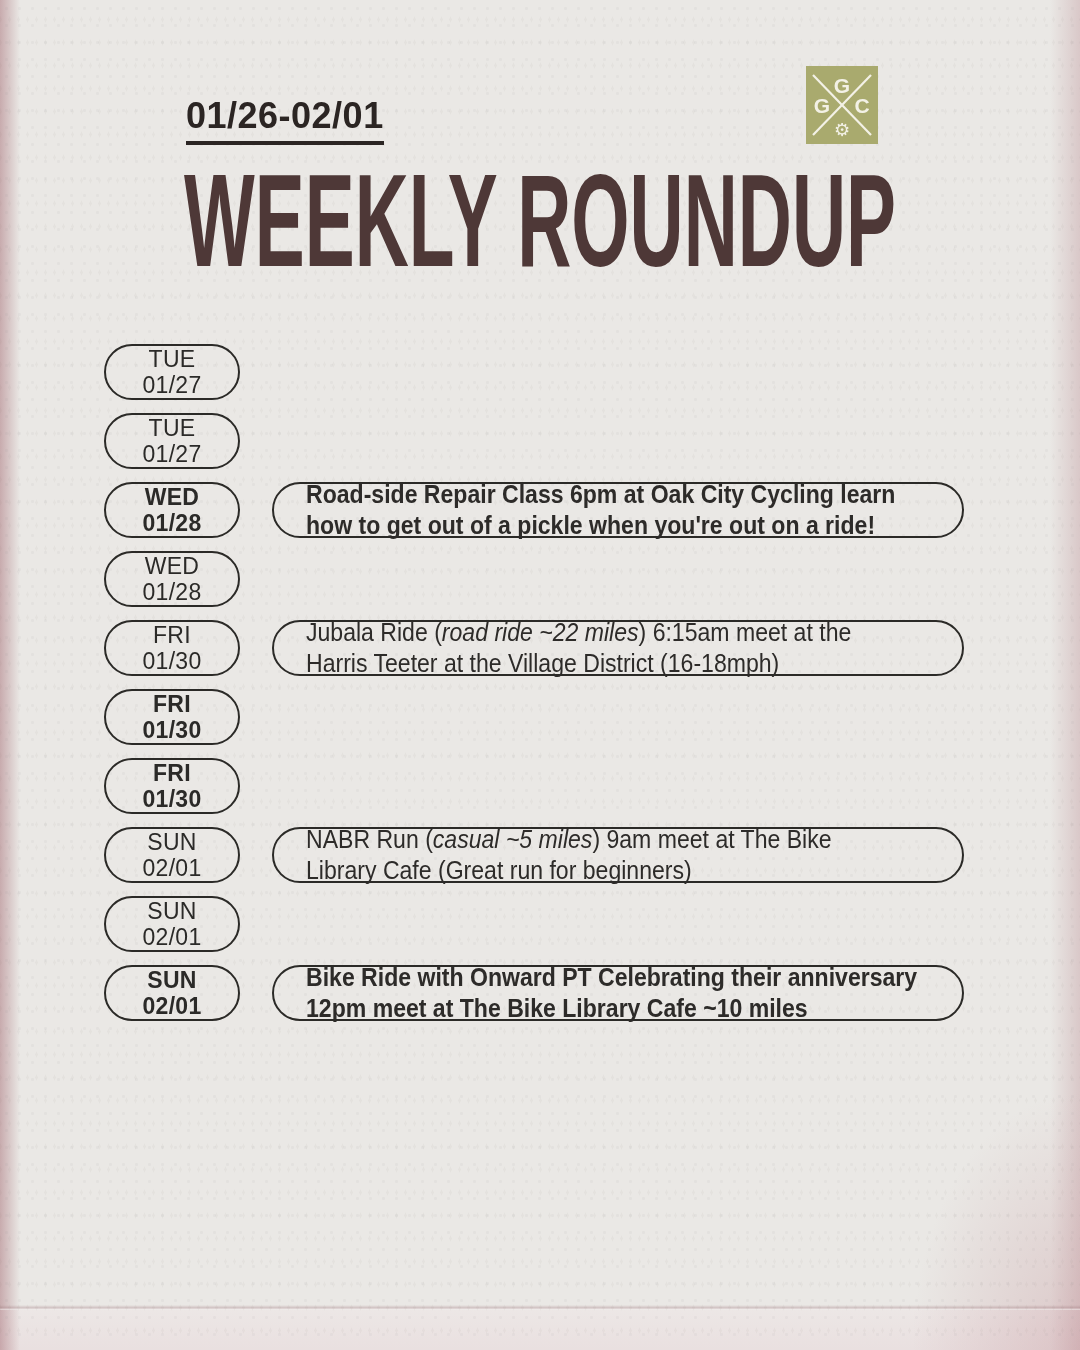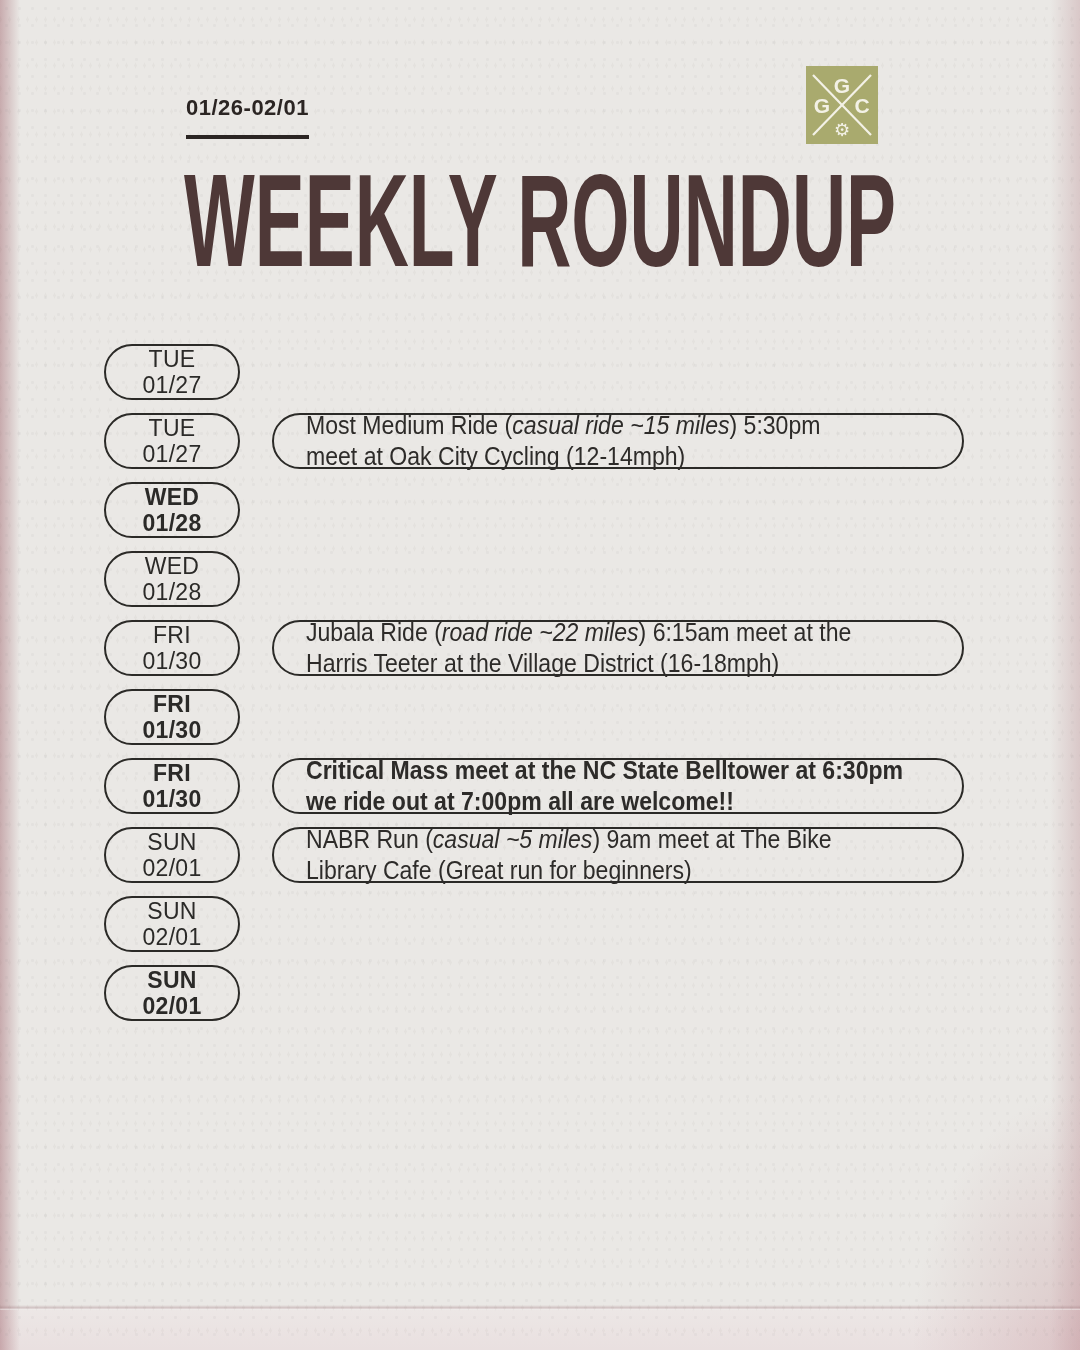--- a/index.html
+++ b/index.html
@@ -26,22 +26,22 @@
     background:radial-gradient(ellipse at bottom right, rgba(197,150,156,0.4), transparent 70%); }
   .crease { position:absolute; left:0; right:0; top:1305px; height:5px; z-index:4;
     background:linear-gradient(to bottom, rgba(0,0,0,0), rgba(163,126,131,0.35) 55%, rgba(255,255,255,0.55));
     filter:blur(0.6px); }
   .bottom-strip { position:absolute; left:0; right:0; top:1310px; bottom:0; z-index:3;
     background:linear-gradient(to bottom, rgba(238,230,230,0.55), rgba(233,221,222,0.75)); }
 
   
   .date-range {
     position:absolute; left:186px; top:95px; z-index:6;
-    font-size:22px; font-weight:bold; color:#2b2523; letter-spacing:0.5px;
-    border-bottom:4px solid #2b2523; padding-bottom:14px;
+    font-size:36px; font-weight:bold; color:#2b2523; letter-spacing:0.5px;
+    border-bottom:4px solid #2b2523; padding-bottom:4px;
   }
   .logo { position:absolute; left:806px; top:66px; z-index:6; }
   .title-svg { position:absolute; left:160px; top:166px; z-index:6; }
 
   
   .events { position:absolute; left:104px; top:344px; z-index:6;
     display:flex; flex-direction:column; gap:13px; }
   .row { display:flex; align-items:stretch; gap:32px; height:56px; }
   .pill {
     width:136px; flex:0 0 136px; box-sizing:border-box;
@@ -93,32 +93,32 @@
       <span>TUE</span>
       <span>01/27</span>
     </div>
   </div>
 
   <div class="row">
     <div class="pill">
       <span>TUE</span>
       <span>01/27</span>
     </div>
-    <div class="box">
-      <div class="event-text">
-            <div class="line"><span>Most Medium Ride (</span><span class="it">casual ride ~15 miles</span><span>) 5:30pm</span></div>
-            <div class="line"><span>meet at Oak City Cycling (12-14mph)</span></div>
-          </div>
-    </div>
   </div>
 
   <div class="row bold">
     <div class="pill">
       <span>WED</span>
       <span>01/28</span>
+    </div>
+    <div class="box">
+      <div class="event-text">
+            <div class="line"><span>Road-side Repair Class 6pm at Oak City Cycling learn</span></div>
+            <div class="line"><span>how to get out of a pickle when you're out on a ride!</span></div>
+          </div>
     </div>
   </div>
 
   <div class="row">
     <div class="pill">
       <span>WED</span>
       <span>01/28</span>
     </div>
   </div>
 
@@ -140,26 +140,20 @@
       <span>FRI</span>
       <span>01/30</span>
     </div>
   </div>
 
   <div class="row bold">
     <div class="pill">
       <span>FRI</span>
       <span>01/30</span>
     </div>
-    <div class="box">
-      <div class="event-text">
-            <div class="line"><span>Critical Mass meet at the NC State Belltower at 6:30pm</span></div>
-            <div class="line"><span>we ride out at 7:00pm all are welcome!!</span></div>
-          </div>
-    </div>
   </div>
 
   <div class="row">
     <div class="pill">
       <span>SUN</span>
       <span>02/01</span>
     </div>
     <div class="box">
       <div class="event-text">
             <div class="line"><span>NABR Run (</span><span class="it">casual ~5 miles</span><span>) 9am meet at The Bike</span></div>
@@ -173,15 +167,21 @@
       <span>SUN</span>
       <span>02/01</span>
     </div>
   </div>
 
   <div class="row bold">
     <div class="pill">
       <span>SUN</span>
       <span>02/01</span>
     </div>
+    <div class="box">
+      <div class="event-text">
+            <div class="line"><span>Bike Ride with Onward PT Celebrating their anniversary</span></div>
+            <div class="line"><span>12pm meet at The Bike Library Cafe ~10 miles</span></div>
+          </div>
+    </div>
   </div>
 </div>
 </div>
 
 </body></html>

